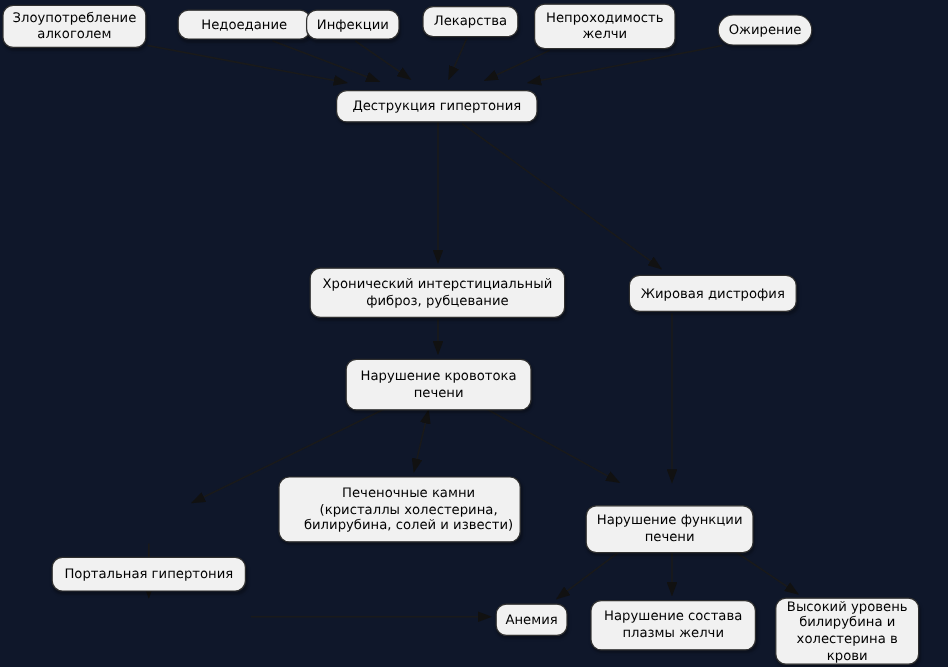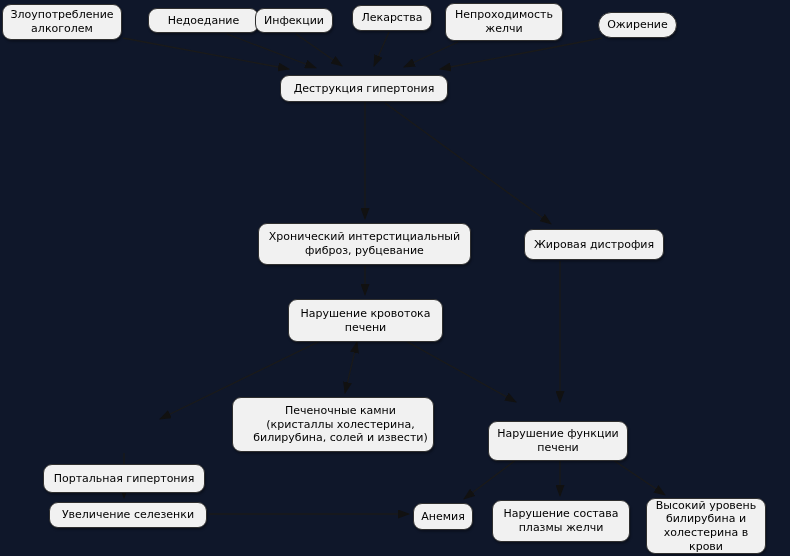--- a/index.html
+++ b/index.html
@@ -86,21 +86,20 @@
 фиброз, рубцевание</div>
   <div class="node" style="left:488px; top:229px; width:140px; height:31px;margin-left:36px;">Жировая дистрофия</div>
   <div class="node" style="left:288px; top:299px; width:155px; height:43px;">Нарушение кровотока
 печени</div>
   <div class="node" style="left:43px;  top:423px; width:162px; height:29px;margin-top:41px;">Портальная гипертония</div>
   <div class="node" style="left:232px; top:397px; width:202px; height:55px;padding-left:19px;">Печеночные камни
 (кристаллы холестерина,
 билирубина, солей и извести)</div>
   <div class="node" style="left:488px; top:406px; width:140px; height:40px;margin-top:15px;">Нарушение функции
 печени</div>
-  <div class="node" style="left:49px;  top:502px; width:158px; height:26px;">Увеличение селезенки</div>
   <div class="node" style="left:413px; top:503px; width:60px;  height:27px;">Анемия</div>
   <div class="node" style="left:492px; top:500px; width:138px; height:42px;">Нарушение состава
 плазмы желчи</div>
   <div class="node" style="left:646px; top:498px; width:120px; height:56px;">Высокий уровень
 билирубина и
 холестерина в крови</div>
 
 </div>
 
 </body></html>

